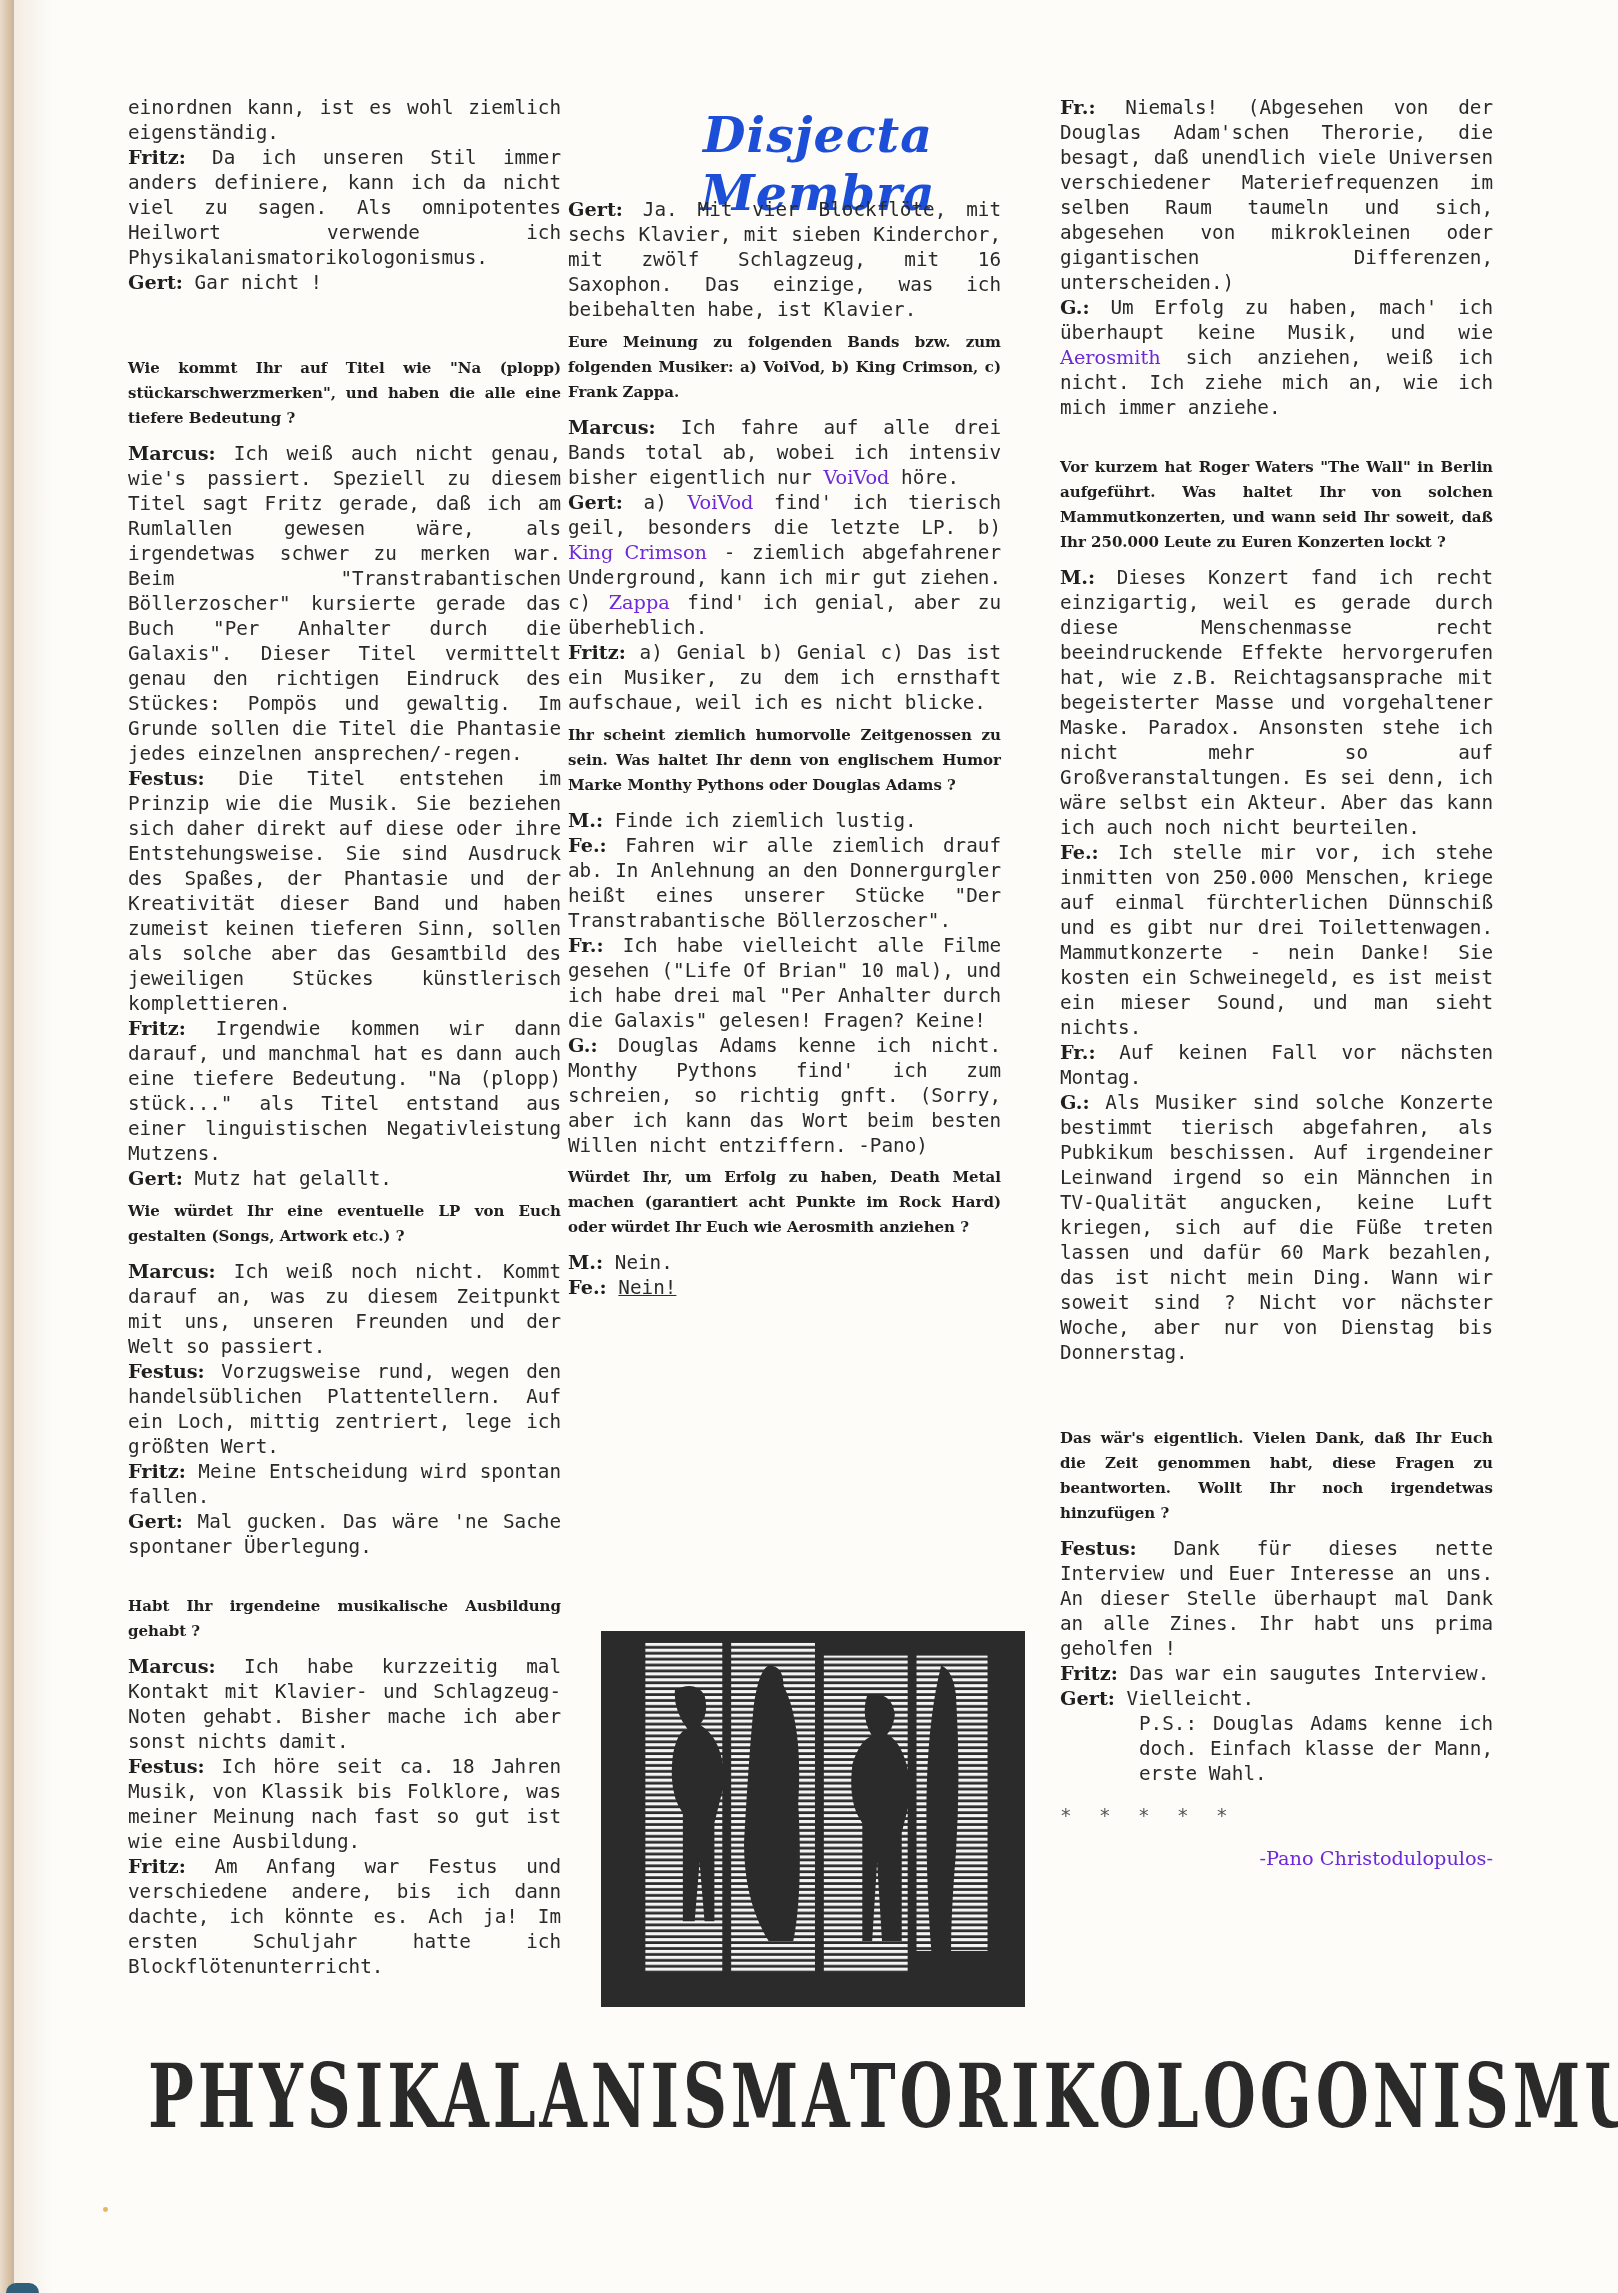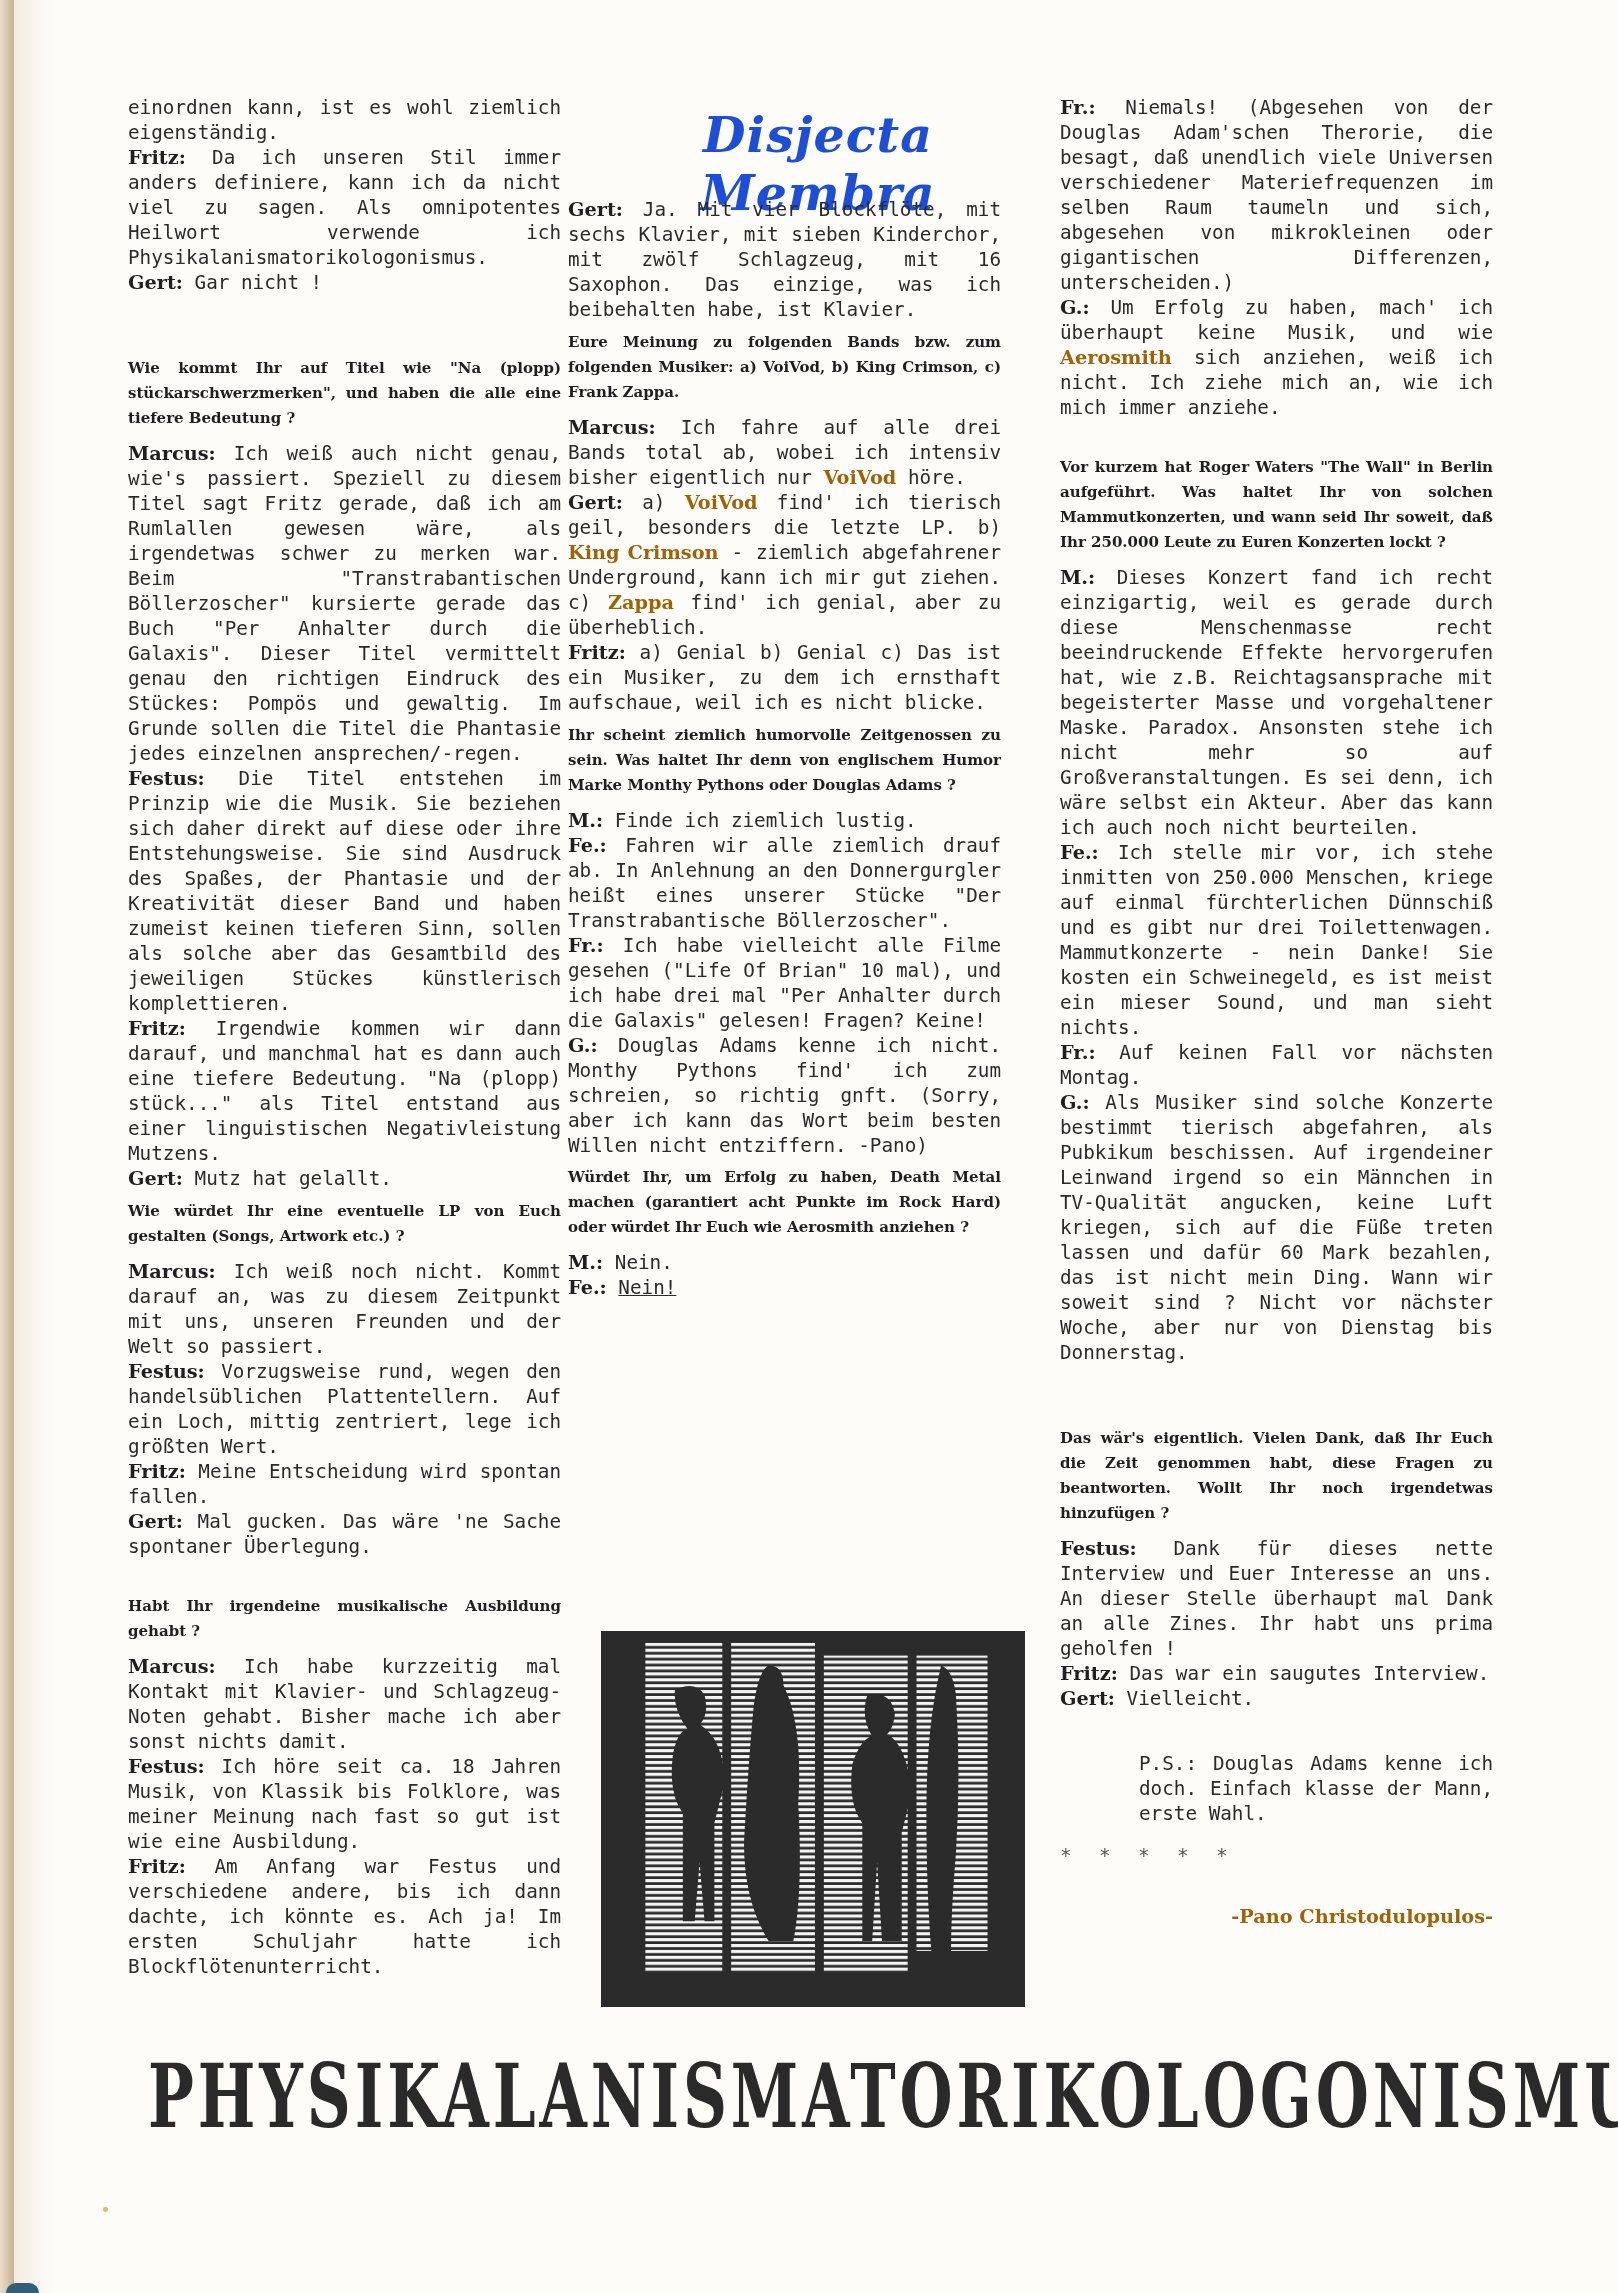--- a/index.html
+++ b/index.html
@@ -28,39 +28,39 @@
   }
   .col-1 { left: 128px; }
   .col-2 { left: 568px; top: 118px; }
   .col-3 { left: 1060px; }
   .p { margin: 0; }
   .q {
     margin: 0 0 9.9px 0; font-family: "DejaVu Serif", "Liberation Serif", serif;
     font-weight: bold; font-size: 15px; line-height: 25px; color: #1f1f1f;
   }
   .spk { font-weight: bold; font-family: "DejaVu Serif", "Liberation Serif", serif; color: #1f1f1f; }
-  .b { font-weight: bold; font-family: "DejaVu Serif", "Liberation Serif", serif; color: #a16207; margin-top: 18px; }
+  .b { font-weight: normal; font-family: "DejaVu Serif", "Liberation Serif", serif; color: #6d28d9; }
   .gap-s { height: 7.9px; }
   .gap-m { height: 17.7px; }
   .gap-l { height: 35px; }
   .gap-xl { height: 61px; }
   .title {
     position: absolute; left: 606px; top: 106px; width: 424px; text-align: center;
     font-family: "DejaVu Serif", "Liberation Serif", serif; font-style: italic;
     font-size: 49px; letter-spacing: 1px; color: #1d4ed8; font-weight: bold;
   }
   .u { text-decoration: underline; }
   .photo {
     position: absolute; left: 601px; top: 1631px; width: 424px; height: 376px;
     background: #2b2b2b;
   }
   .photo svg { width: 100%; height: 100%; display: block; }
   .stars { letter-spacing: 7.9px; color: #555; }
   .sig { text-align: right; }
-  .indent { padding-left: 79px; margin-top: 40px; }
+  .indent { padding-left: 79px; }
   .banner {
     position: absolute; left: 148px; top: 2044px; width: 1359px; text-align: center;
     font-family: "DejaVu Serif", "Liberation Serif", serif; font-weight: bold;
     font-size: 61px; letter-spacing: 3.9px; color: #2a2a2a;
     transform: scaleY(1.45); transform-origin: top center;
   }
   .dot { position: absolute; left: 103px; top: 2207px; width: 4.9px; height: 4.9px; border-radius: 50%; background: #e0b860; }
 </style>
 </head>
 <body>

